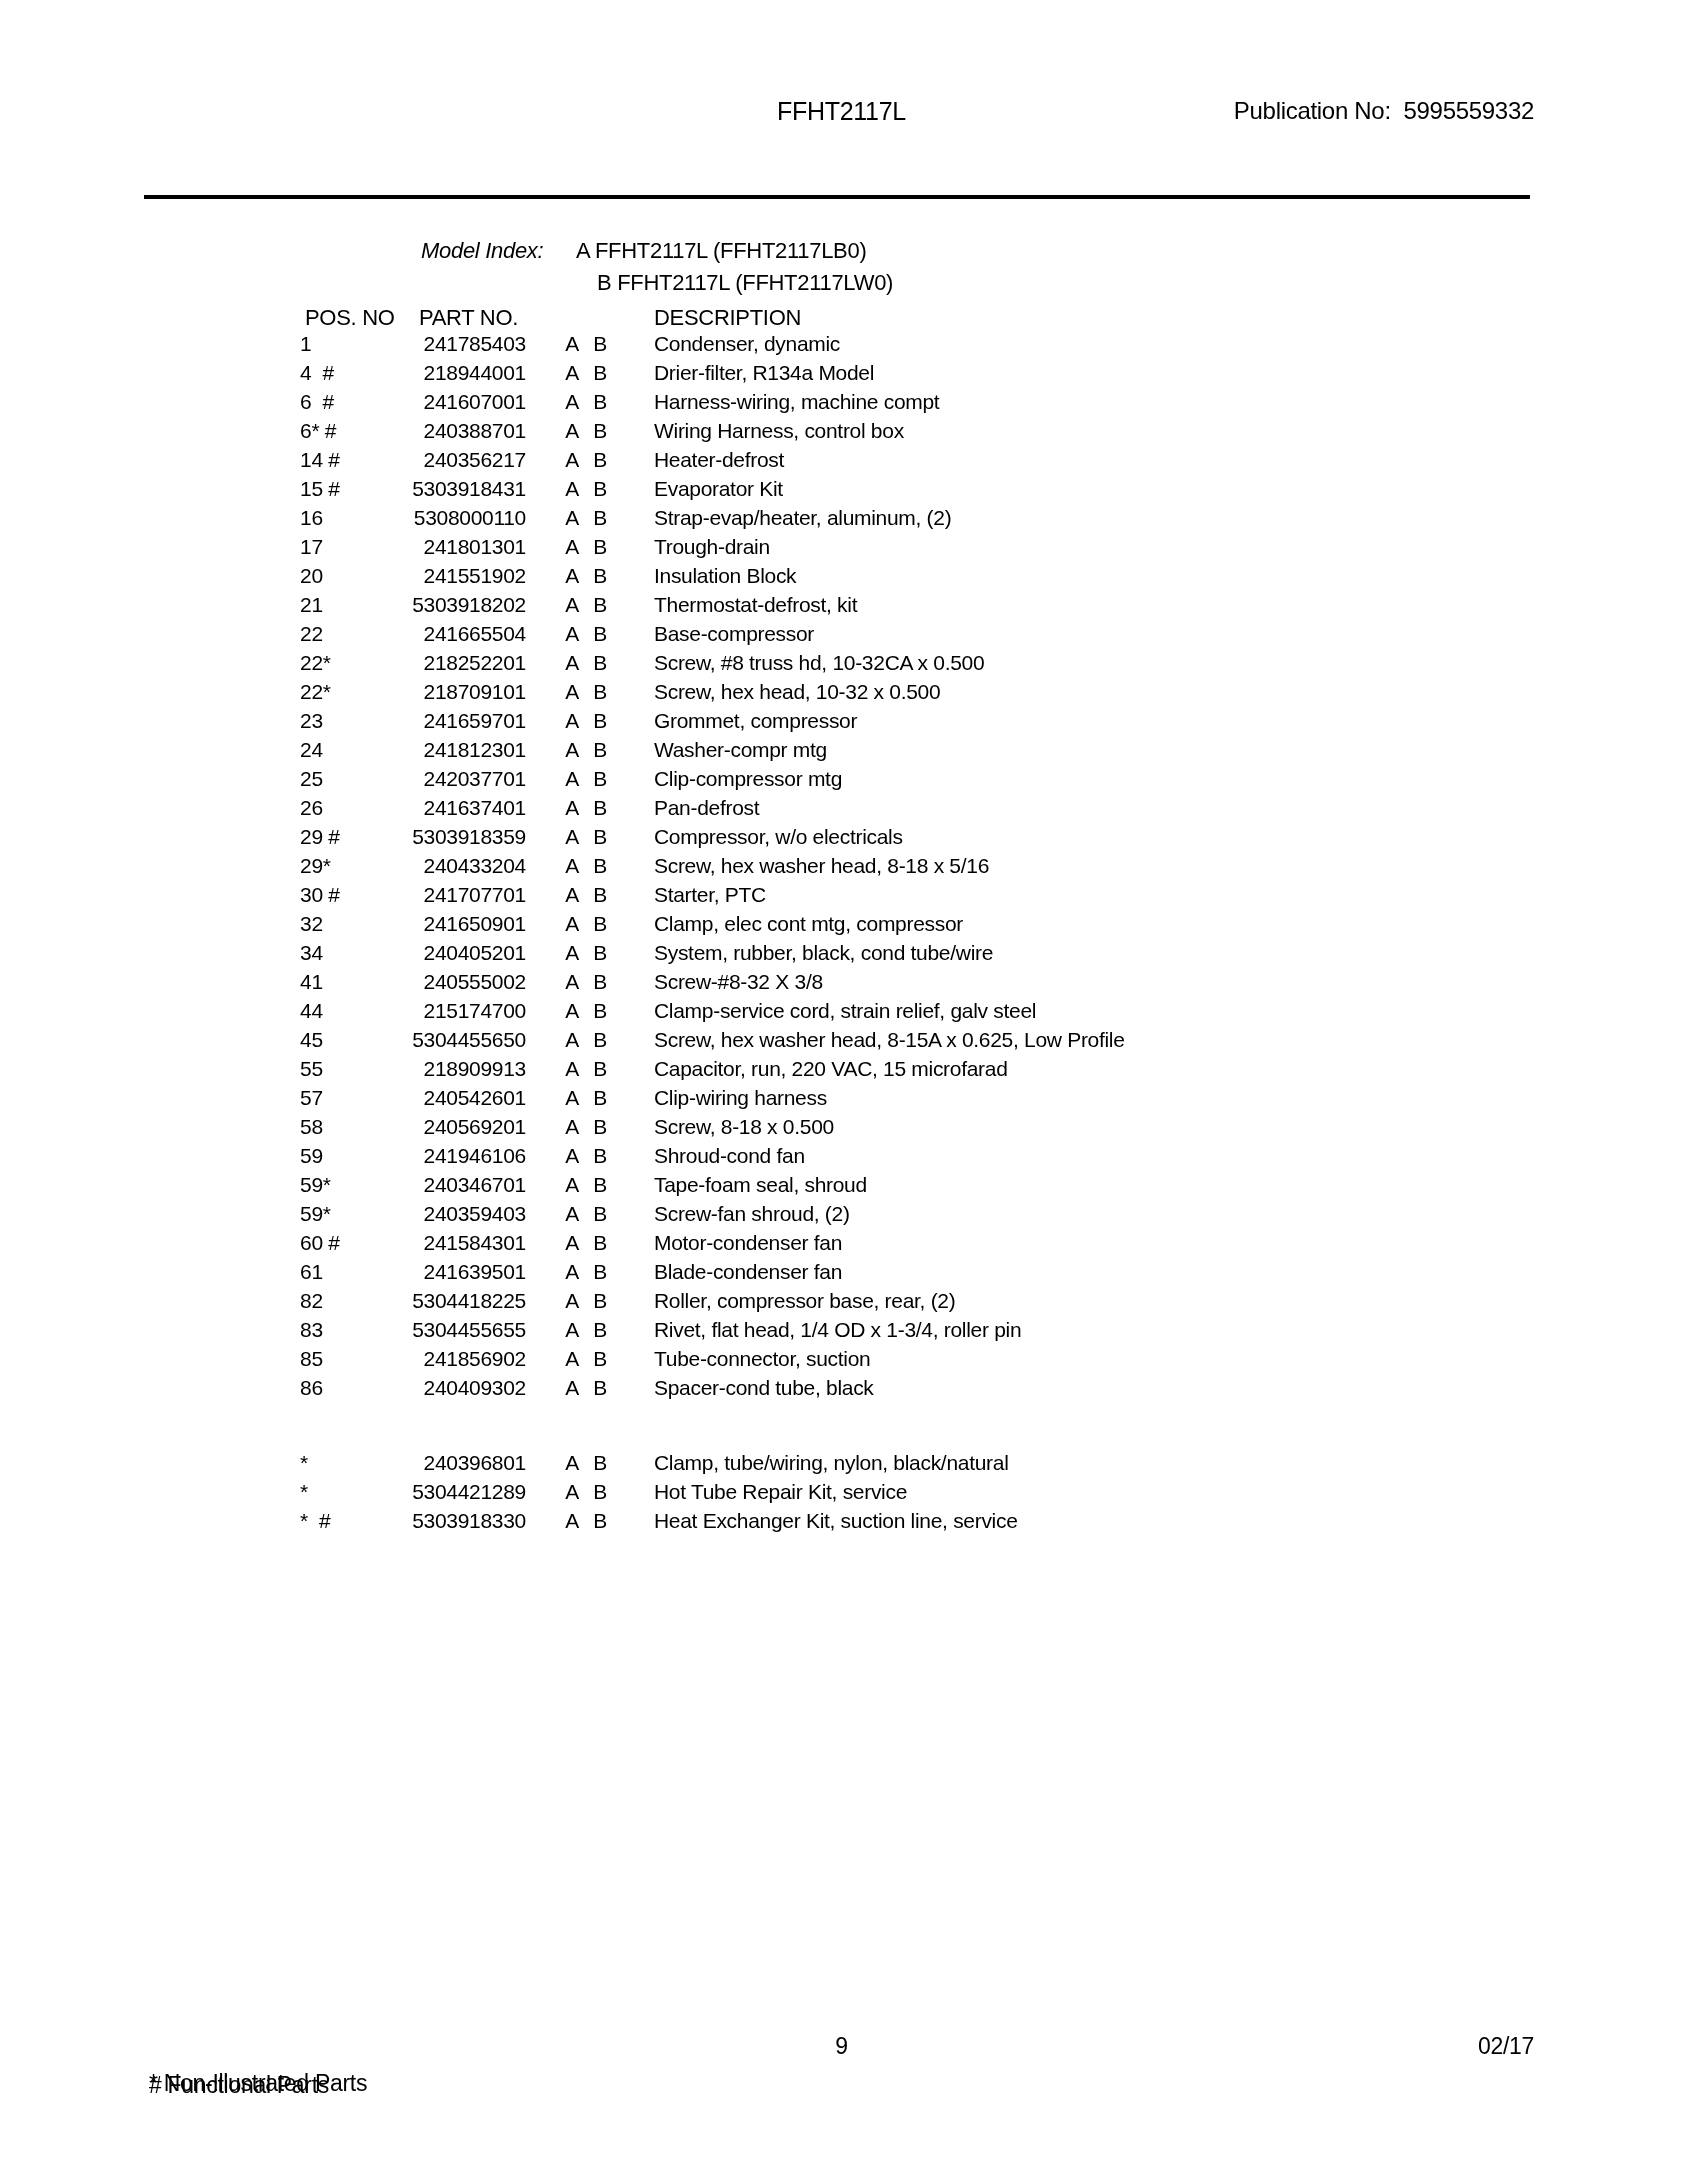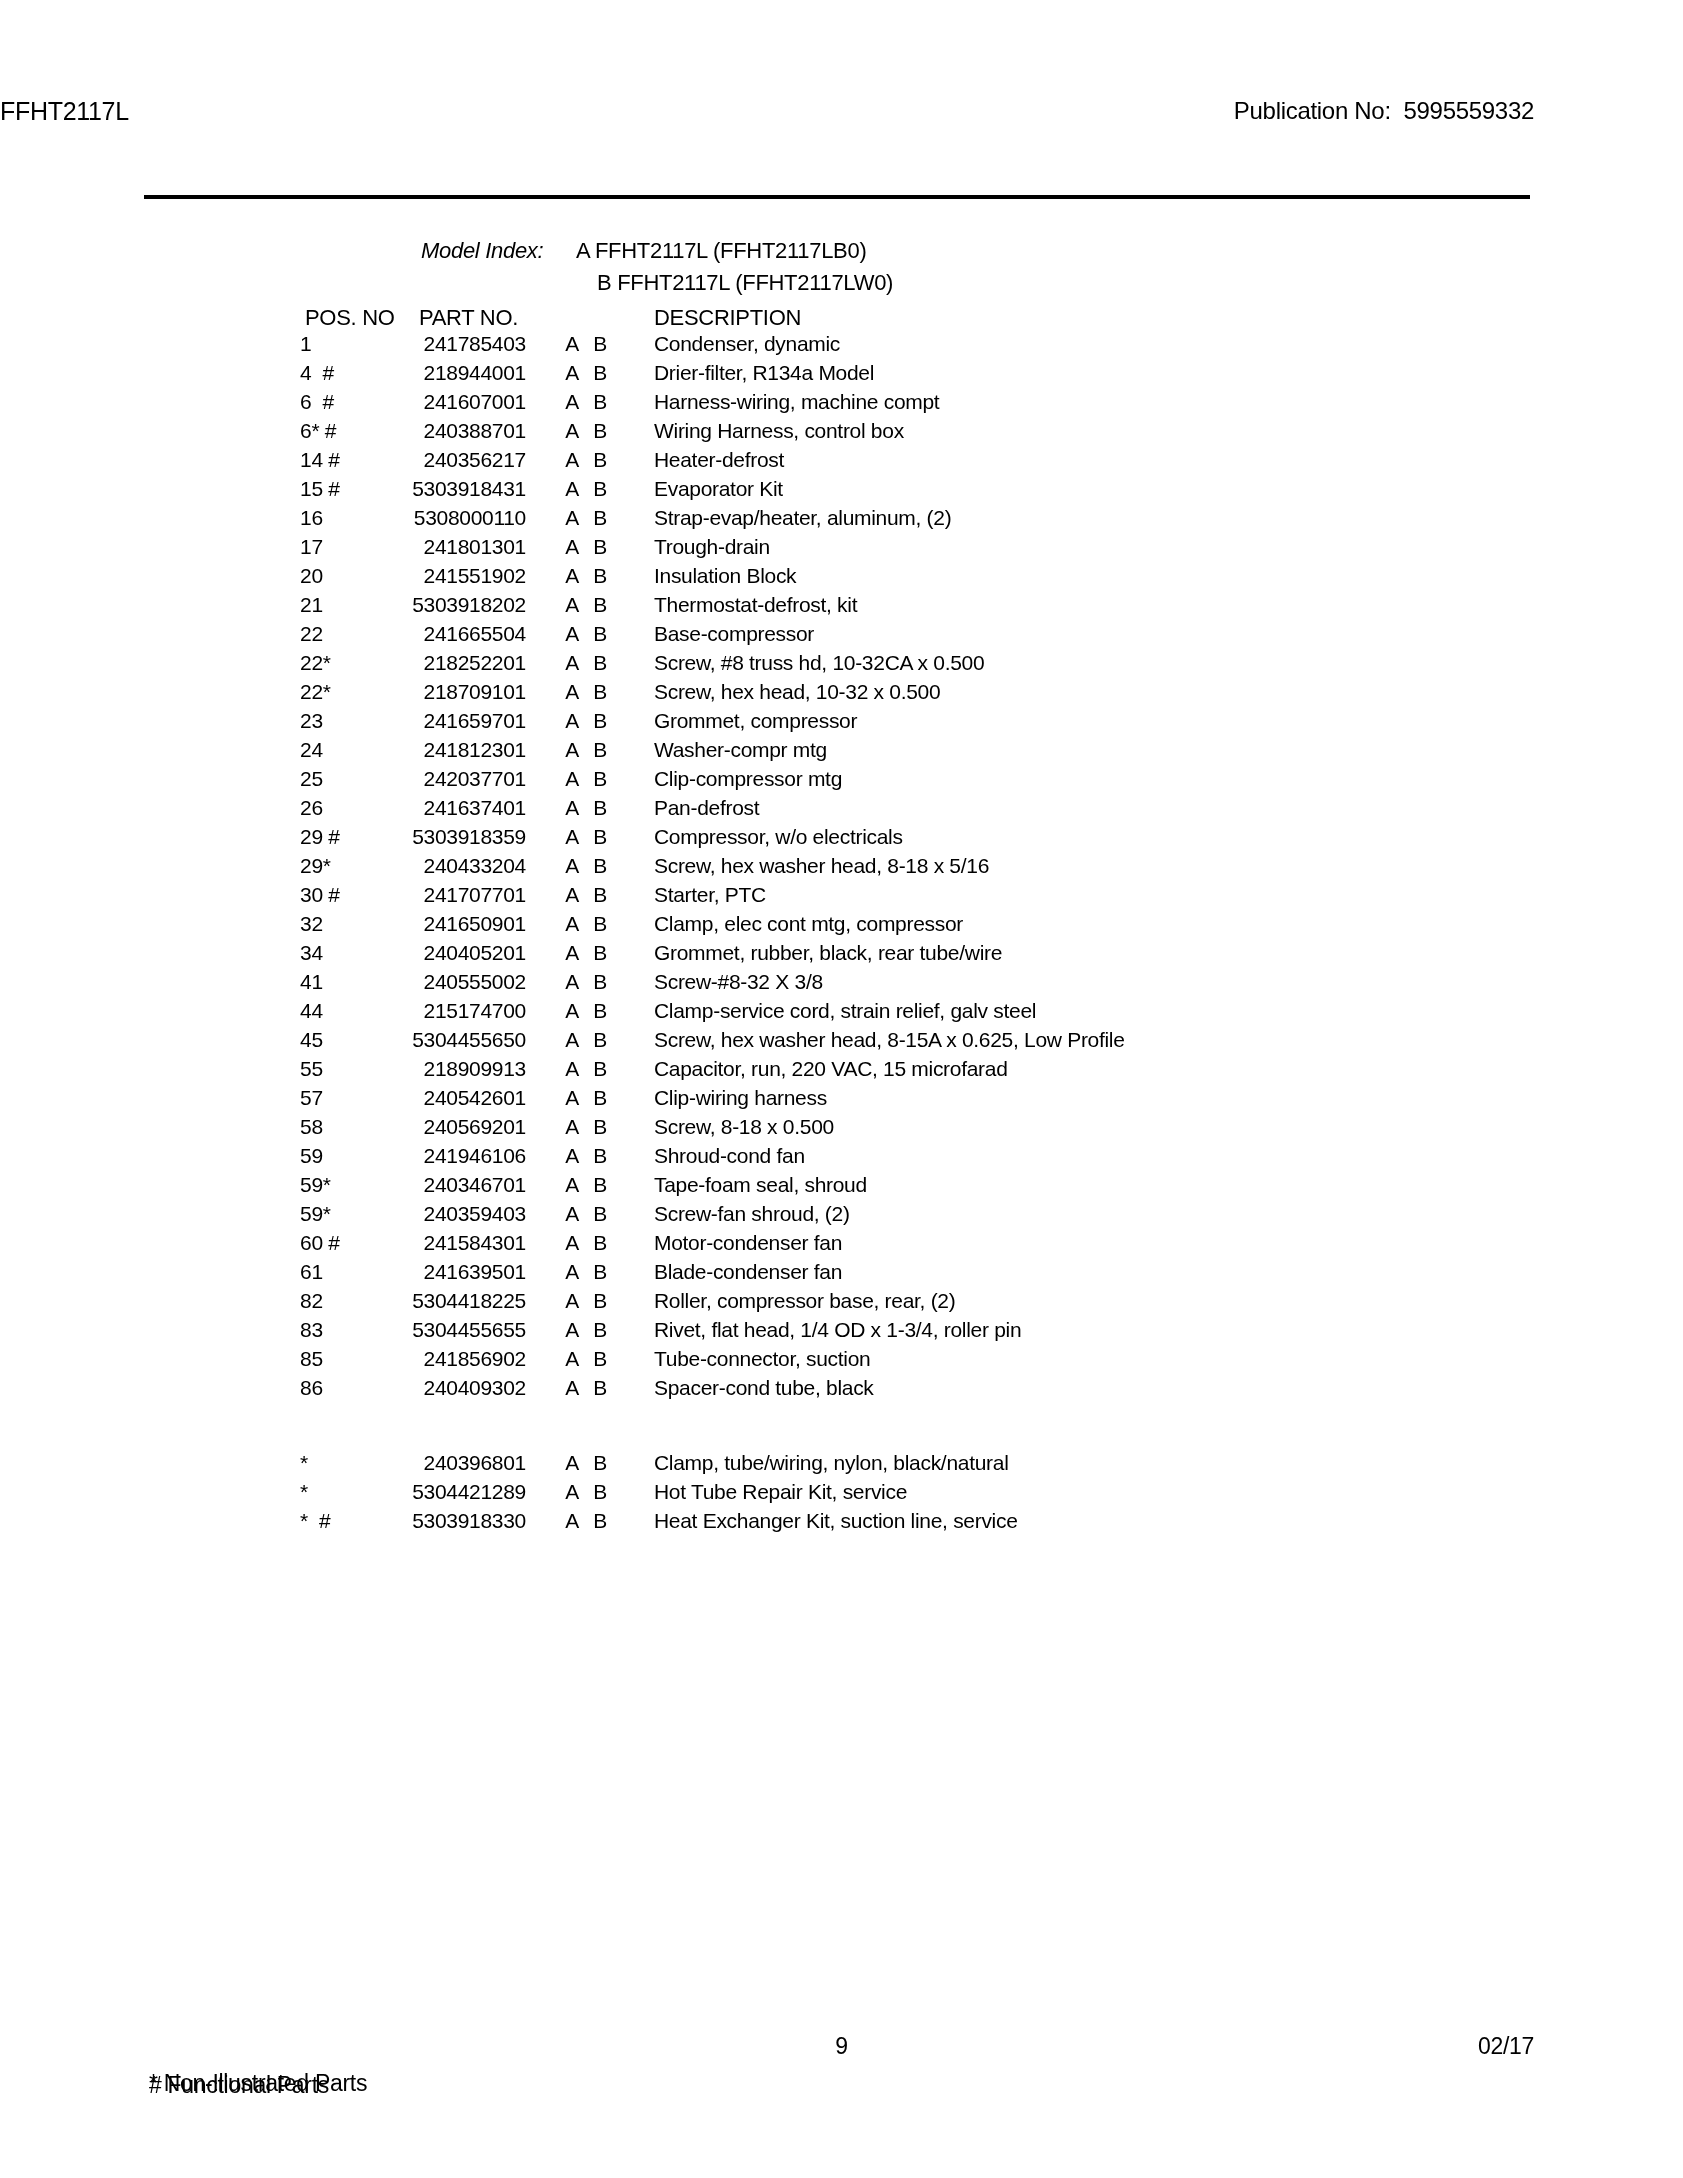--- a/index.html
+++ b/index.html
@@ -8,21 +8,21 @@
     position:relative;
     width:1683px;
     height:2178px;
     background:#ffffff;
     color:#000000;
     font-family:"Liberation Sans", sans-serif;
     overflow:hidden;
   }
   .txt { position:absolute; white-space:pre; letter-spacing:-0.3px; }
 
-  .doc-model   { top:97px;  left:0; width:100%; font-size:25px; }
+  .doc-model   { top:97px;  left:0; width:100%; text-align:center; font-size:25px; }
   .doc-pub     { top:97px;  right:149px; font-size:24px; }
   .section-title { top:158px; left:0; width:100%; text-align:center; font-size:27px; letter-spacing:0.5px; }
   .rule { position:absolute; top:195px; left:144px; right:153px; height:4px; background:#000000; }
 
   .mi-label { top:238px; left:421px; font-size:22px; font-style:italic; }
   .mi-a     { top:238px; left:576px; font-size:22px; }
   .mi-b     { top:270px; left:597px; font-size:22px; }
 
   .col-header { top:305px; font-size:22px; }
   .ch-pos  { left:305px; }
@@ -212,21 +212,21 @@
         <div class="cell cell-part">241650901</div>
         <div class="cell cell-a">A</div>
         <div class="cell cell-b">B</div>
         <div class="cell cell-desc">Clamp, elec cont mtg, compressor</div>
       </div>
       <div class="row">
         <div class="cell cell-pos">34</div>
         <div class="cell cell-part">240405201</div>
         <div class="cell cell-a">A</div>
         <div class="cell cell-b">B</div>
-        <div class="cell cell-desc">Grommet, rubber, black, rear tube/wire</div>
+        <div class="cell cell-desc">System, rubber, black, cond tube/wire</div>
       </div>
       <div class="row">
         <div class="cell cell-pos">41</div>
         <div class="cell cell-part">240555002</div>
         <div class="cell cell-a">A</div>
         <div class="cell cell-b">B</div>
         <div class="cell cell-desc">Screw-#8-32 X 3/8</div>
       </div>
       <div class="row">
         <div class="cell cell-pos">44</div>

